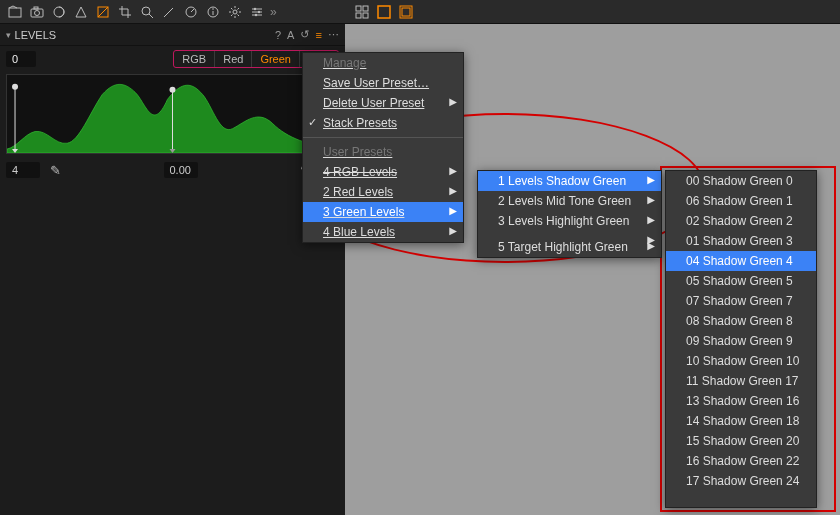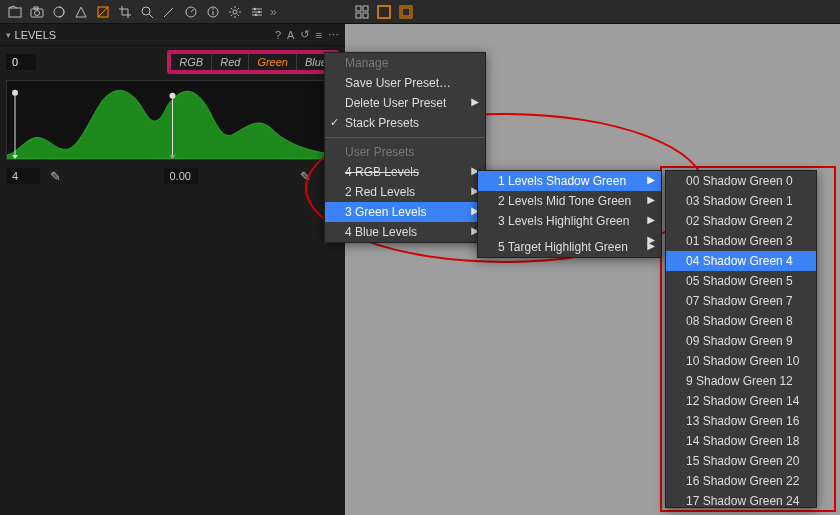--- a/index.html
+++ b/index.html
@@ -12,39 +12,39 @@
   .view-toolbar { position: absolute; left: 345px; top: 0; right: 0; height: 24px; background: #2a2a2a; display: flex; align-items: center; padding: 0 6px; border-bottom: 1px solid #111; }
   .view-toolbar .vbtn { width: 22px; height: 22px; display: flex; align-items: center; justify-content: center; color: #bbb; cursor: pointer; }
   .view-toolbar .vbtn.active { color: #ff8a00; }
   .panel-head { height: 22px; display: flex; align-items: center; padding: 0 6px; color: #ccc; font-size: 11px; border-bottom: 1px solid #111; }
   .panel-head .chev2 { color: #999; font-size: 9px; margin-right: 4px; }
   .panel-head .spacer { flex: 1; }
   .panel-head .hicon { color: #999; margin-left: 6px; font-size: 11px; cursor: pointer; }
   .panel-head .hicon.menu { color: #ff8a00; }
   .channels { display: flex; align-items: center; padding: 4px 6px; font-size: 11px; }
   .chval { background: #111; color: #eee; padding: 2px 6px; border-radius: 2px; width: 30px; }
-  .chtabs { margin-left: auto; display: flex; border: 4px solid #be185d; border-radius: 3px; overflow: hidden; font-style: italic; }
+  .chtabs { margin-left: auto; display: flex; border: 1px solid #be185d; border-radius: 3px; overflow: hidden; }
   .chtab { padding: 2px 8px; color: #bbb; cursor: pointer; border-right: 1px solid #3a3a3a; }
   .chtab:last-child { border-right: none; }
   .chtab.active { color: #ff8a00; }
   .histo { margin: 2px 6px; border: 1px solid #333; height: 80px; position: relative; background: #111; }
   .row2 { display: flex; align-items: center; padding: 6px 6px; gap: 10px; font-size: 11px; color: #ccc; }
   .ibox { background: #111; padding: 2px 6px; border-radius: 2px; min-width: 34px; text-align: left; }
   .eyedrop { color: #bbb; font-size: 13px; }
   .menu-pop { position: absolute; background: #3a3a3a; color: #ddd; font-size: 12px; border: 1px solid #222; box-shadow: 0 2px 10px rgba(0,0,0,.5); }
   .menu-pop .mi { padding: 3px 22px 3px 20px; white-space: nowrap; position: relative; cursor: default; }
   .menu-pop .mi.sel { background: #3b82f6; color: #fff; }
   .menu-pop .mi.dis { color: #777; }
   .menu-pop .mi.strike { text-decoration: line-through; }
   .menu-pop .sep { height: 1px; background: #555; margin: 4px 0; }
   .menu-pop .arr { position: absolute; right: 6px; top: 3px; font-size: 10px; color: #ddd; }
   .menu-pop .chk { position: absolute; left: 5px; top: 3px; font-size: 11px; }
   .menu-pop.sub2 { left: 477px; top: 170px; width: 185px; }
   .menu-pop.sub3 { left: 665px; top: 170px; width: 152px; height: 338px; }
-  .menu-pop.main { left: 324px; top: 52px; width: 162px; }
+  .menu-pop.main { left: 302px; top: 52px; width: 162px; text-decoration: underline; }
   .ellipse { position: absolute; left: 305px; top: 113px; width: 400px; height: 150px; border: 2px solid #d40000; border-radius: 50%; pointer-events: none; }
   .redbox { position: absolute; left: 660px; top: 166px; width: 176px; height: 346px; border: 2px solid #d40000; pointer-events: none; }
 </style>
 </head>
 <body>
 
 <div class="left-panel">
   <div class="toolbar">
     <div class="tool">
         <svg width="14" height="14" viewBox="0 0 14 14">
@@ -213,29 +213,28 @@
 <div class="menu-pop sub2">
   <div class="mi sel"><span>1 Levels Shadow Green</span><span class="arr" style="color:#fff">▶</span></div>
   <div class="mi"><span>2 Levels Mid Tone Green</span><span class="arr">▶</span></div>
   <div class="mi"><span>3 Levels Highlight Green</span><span class="arr">▶</span></div>
   <div class="mi"><span class="arr">▶</span></div>
   <div class="mi"><span>5 Target Highlight Green</span><span class="arr">▶</span></div>
 </div>
 
 <div class="menu-pop sub3" id="sub3">
     <div class="mi">00 Shadow Green 0</div>
-    <div class="mi">03 Shadow Green 1</div>
+    <div class="mi">06 Shadow Green 1</div>
     <div class="mi">02 Shadow Green 2</div>
     <div class="mi">01 Shadow Green 3</div>
     <div class="mi sel">04 Shadow Green 4</div>
     <div class="mi">05 Shadow Green 5</div>
     <div class="mi">07 Shadow Green 7</div>
     <div class="mi">08 Shadow Green 8</div>
     <div class="mi">09 Shadow Green 9</div>
     <div class="mi">10 Shadow Green 10</div>
-    <div class="mi">9 Shadow Green 12</div>
-    <div class="mi">12 Shadow Green 14</div>
+    <div class="mi">11 Shadow Green 17</div>
     <div class="mi">13 Shadow Green 16</div>
     <div class="mi">14 Shadow Green 18</div>
     <div class="mi">15 Shadow Green 20</div>
     <div class="mi">16 Shadow Green 22</div>
     <div class="mi">17 Shadow Green 24</div>
   </div>
 
 </body></html>

